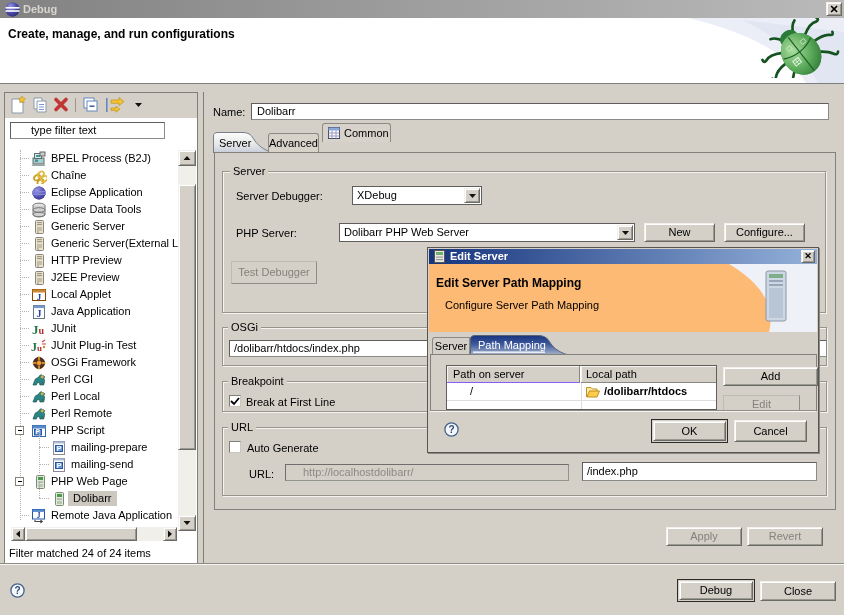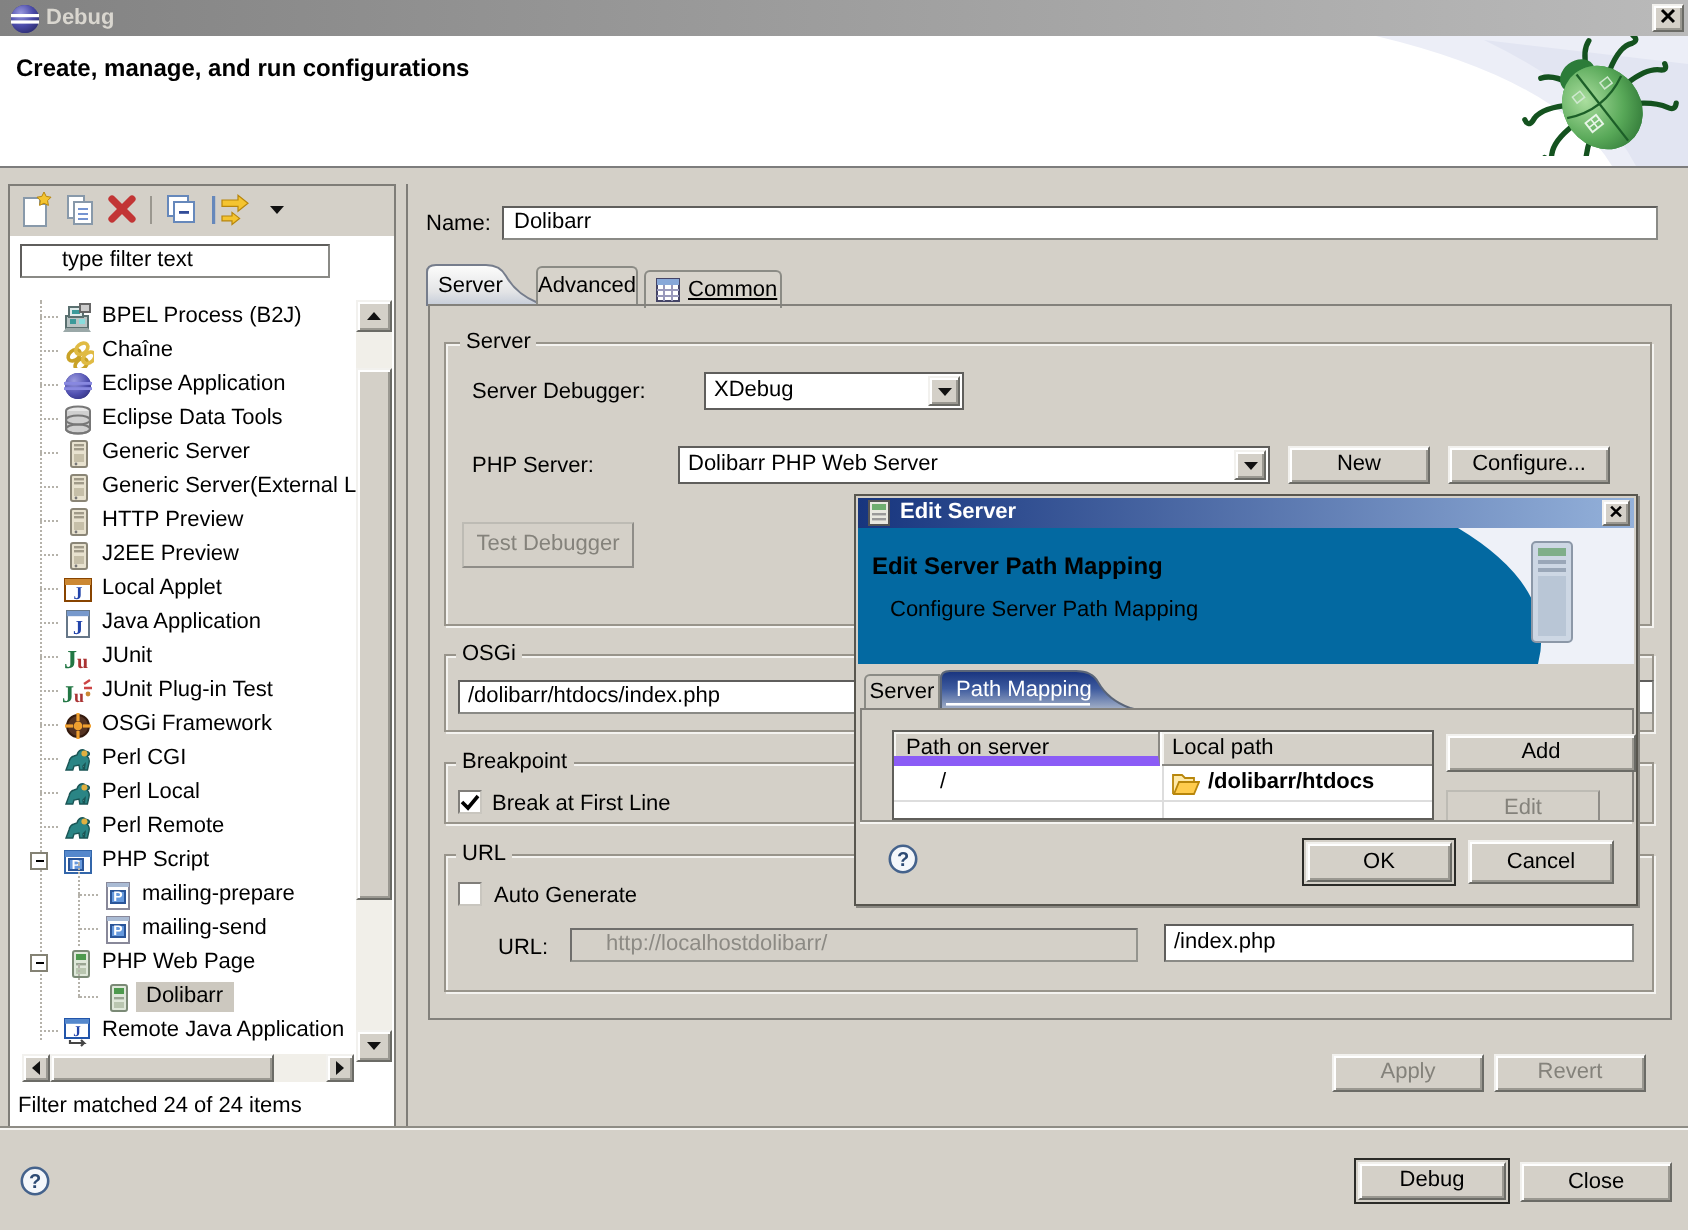--- a/index.html
+++ b/index.html
@@ -435,21 +435,21 @@
   <defs>
         <linearGradient id="gtab1" x1="0" y1="0" x2="0" y2="1">
           <stop offset="0" stop-color="#fdfdfc"></stop>
           <stop offset="0.65" stop-color="#e3e4e6"></stop>
           <stop offset="1" stop-color="#c4cbd8"></stop>
         </linearGradient>
       </defs>
 </svg>
 <div class="abs" style="left:219px;top:136px;height:14px;line-height:14px;">Server</div>
 <div class="tabflat" style="left:268px;top:133px;width:51px;height:19px;line-height:18px;">Advanced</div>
-<div class="tabflat" style="left:322px;top:135px;width:69px;height:19px;line-height:18px;text-align:left;text-decoration:underline;">
+<div class="tabflat" style="left:322px;top:123px;width:69px;height:19px;line-height:18px;text-align:left;">
   <svg style="position:absolute;left:5px;top:3px" width="12" height="12" viewBox="0 0 12 12">
         <rect x="0.5" y="0.5" width="11" height="11" fill="#fff" stroke="#446"></rect>
         <rect x="0.5" y="0.5" width="11" height="3" fill="#88a8d8"></rect>
         <g stroke="#99b" stroke-width="1">
           <path d="M0.5,6 h11"></path>
           <path d="M0.5,9 h11"></path>
           <path d="M4,3.5 v8"></path>
           <path d="M8,3.5 v8"></path>
         </g>
       </svg>
@@ -526,21 +526,21 @@
   <div class="abs" style="left:1px;top:1px;width:388px;height:15px;background:linear-gradient(to right,#17357e,#94b1da);"></div>
   <svg class="abs" style="left:6px;top:2px" width="11" height="13" viewBox="0 0 11 13">
     <rect x="0.5" y="0.5" width="10" height="12" fill="#e8e8e0" stroke="#555"></rect>
     <rect x="2" y="2" width="7" height="3" fill="#6fae6f"></rect>
     <rect x="2" y="6.5" width="7" height="1.2" fill="#999"></rect>
     <rect x="2" y="9" width="7" height="1.2" fill="#999"></rect>
   </svg>
   <div class="abs" style="left:22px;top:2px;height:13px;line-height:13px;font-weight:bold;color:#fff;">Edit Server</div>
   <div class="btn" style="left:373px;top:2px;width:14px;height:13px;font-weight:bold;font-size:9px;line-height:11px;">✕</div>
 
-  <div class="abs" style="left:1px;top:16px;width:388px;height:68px;background:#0369a1;overflow:hidden;">
+  <div class="abs" style="left:1px;top:16px;width:388px;height:68px;background:#fdba74;overflow:hidden;">
     <svg width="388" height="68" viewBox="0 0 388 68" style="position:absolute;left:0;top:0">
       <path d="M388,0 L300,0 Q350,30 340,68 L388,68 Z" fill="#eef1f8"></path>
     </svg>
     <div class="abs" style="left:7px;top:12px;font-weight:bold;font-size:12px;">Edit Server Path Mapping</div>
     <div class="abs" style="left:16px;top:35px;">Configure Server Path Mapping</div>
     <svg class="abs" style="left:330px;top:5px" width="34" height="58" viewBox="0 0 34 58">
       <rect x="7" y="2" width="20" height="50" rx="2" fill="#cdd7e4" stroke="#8c98a8"></rect>
       <rect x="10" y="5" width="14" height="4" fill="#7fae89"></rect>
       <rect x="10" y="11" width="14" height="2" fill="#9aa7b8"></rect>
       <rect x="10" y="15" width="14" height="2" fill="#9aa7b8"></rect>
@@ -560,21 +560,21 @@
           </linearGradient>
         </defs>
   </svg>
   <div class="abs" style="left:50px;top:90px;height:14px;line-height:14px;color:#fff;">Path Mapping</div>
 
   <div class="abs" style="left:2px;top:106px;width:387px;height:1px;background:#83817c;"></div>
   <div class="abs" style="left:2px;top:106px;width:1px;height:57px;background:#83817c;"></div>
   <div class="abs" style="left:388px;top:106px;width:1px;height:57px;background:#83817c;"></div>
 
   <div class="abs" style="left:18px;top:117px;width:271px;height:45px;overflow:hidden;border:1px solid #5f5e5a;background:#fff;">
-    <div class="abs" style="left:0;top:0;width:133px;height:17px;background:#d4d0c8;border-right:1px solid #8a8883;border-bottom:5px solid #8b5cf6;box-shadow:inset 1px 1px 0 #f5f4f1;line-height:16px;padding-left:6px;">Path on server</div>
+    <div class="abs" style="left:0;top:0;width:133px;height:17px;background:#d4d0c8;border-right:1px solid #8a8883;border-bottom:1px solid #8b5cf6;box-shadow:inset 1px 1px 0 #f5f4f1;line-height:16px;padding-left:6px;">Path on server</div>
     <div class="abs" style="left:134px;top:0;width:137px;height:17px;background:#d4d0c8;border-bottom:1px solid #8a8883;box-shadow:inset 1px 1px 0 #f5f4f1;line-height:16px;padding-left:5px;">Local path</div>
     <div class="abs" style="left:23px;top:19px;">/</div>
     <svg class="abs" style="left:139px;top:20px" width="14" height="12" viewBox="0 0 14 12">
       <path d="M0.5,11 L0.5,1.5 L5,1.5 L6.5,3 L11,3 L11,5" fill="#ffe9a8" stroke="#b8860b" stroke-width="0.9"></path>
       <path d="M1,11 L3.5,5 L13.5,5 L11,11 Z" fill="#ffcc4d" stroke="#b8860b" stroke-width="0.9"></path>
     </svg>
     <div class="abs" style="left:157px;top:19px;font-weight:bold;">/dolibarr/htdocs</div>
     <div class="abs" style="left:134px;top:17px;width:1px;height:28px;background:#ddd;"></div>
     <div class="abs" style="left:0;top:34px;width:271px;height:1px;background:#ddd;"></div>
   </div>

